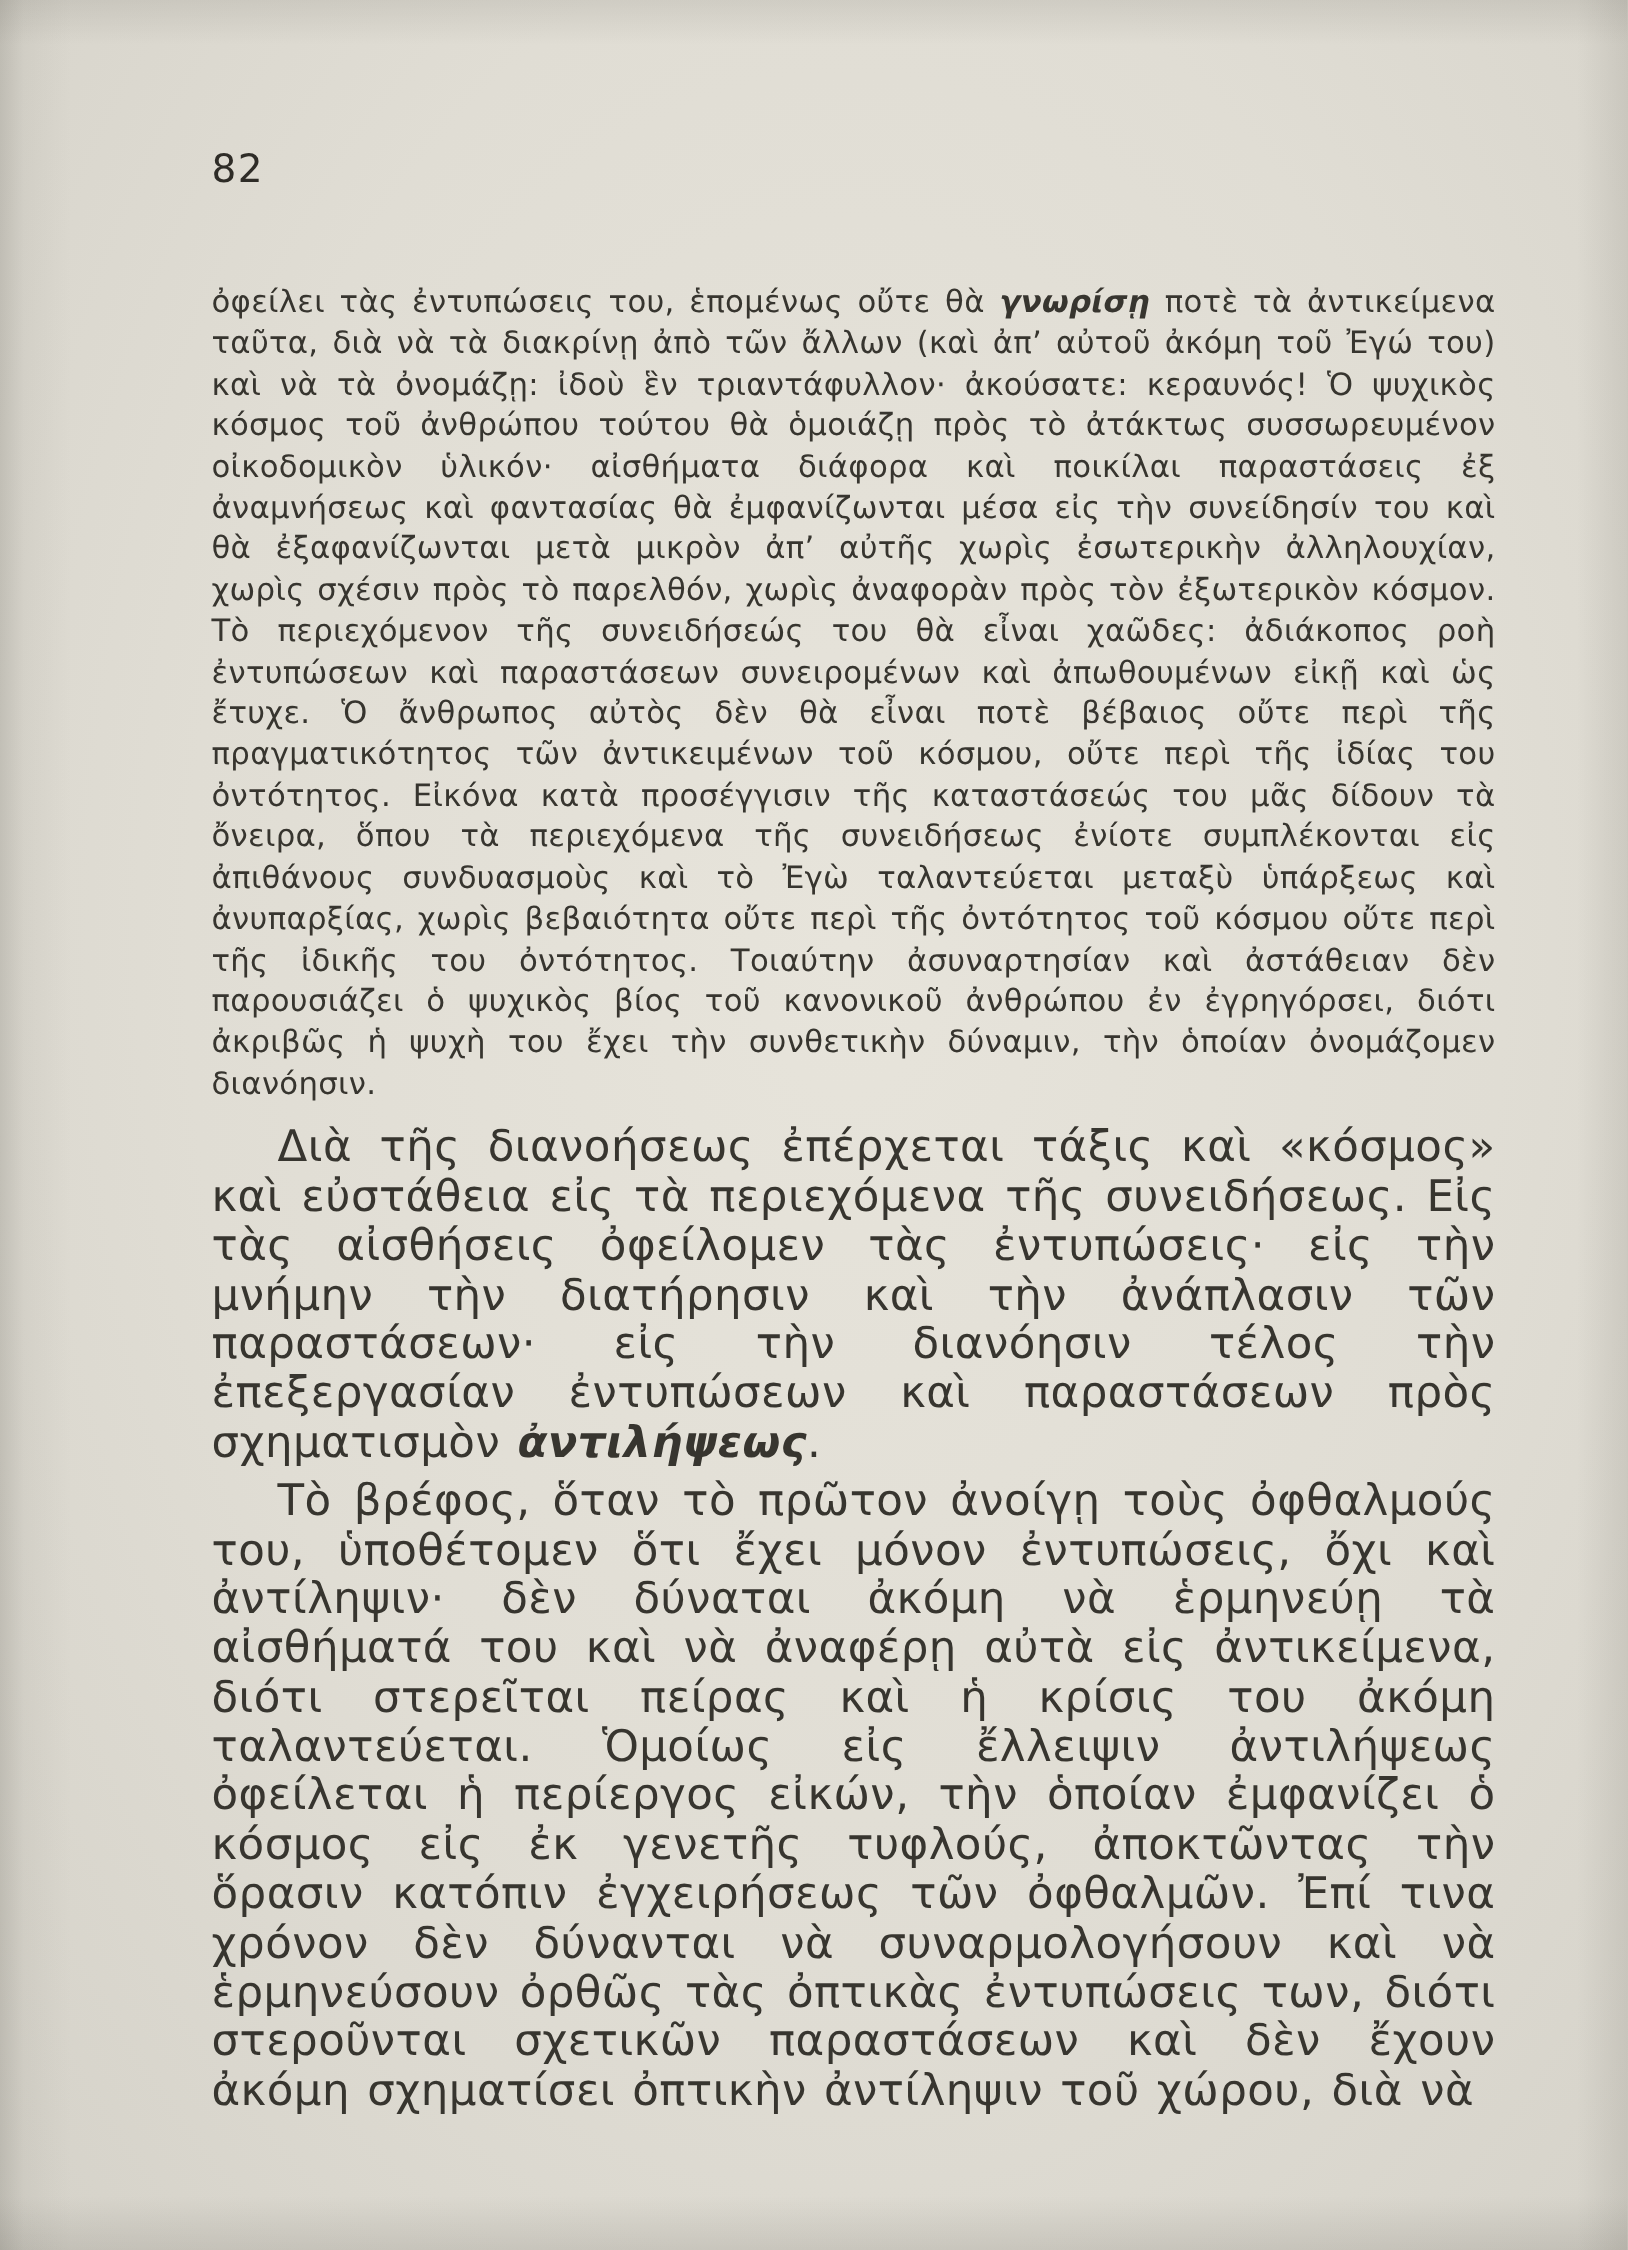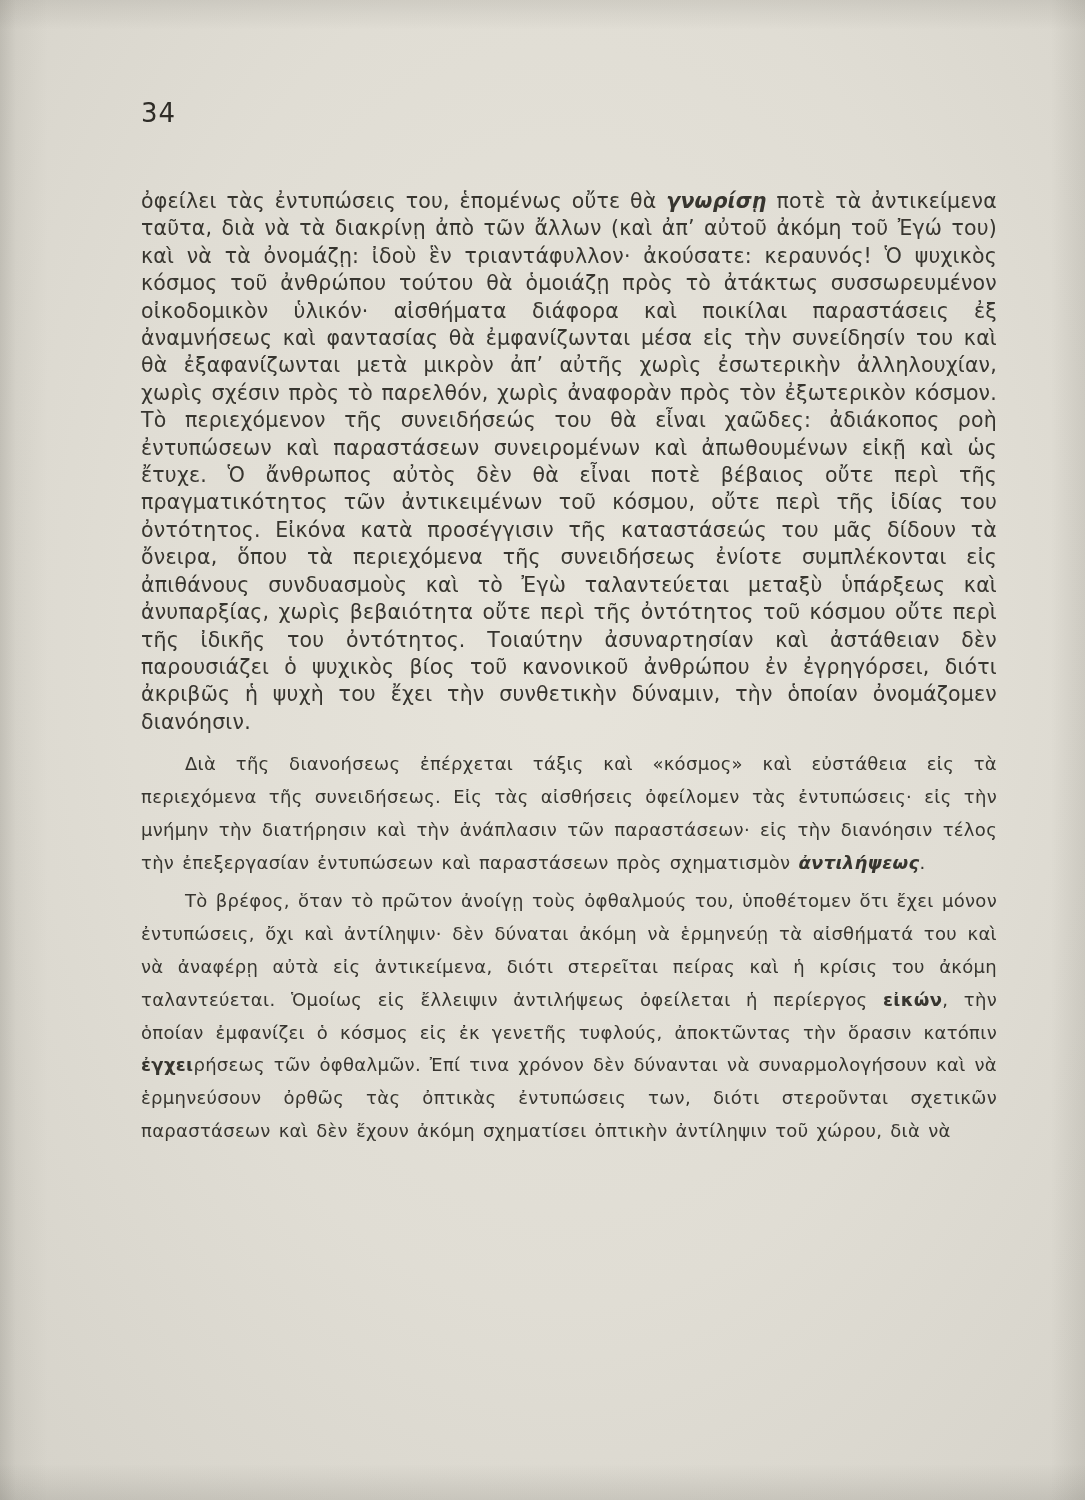--- a/index.html
+++ b/index.html
@@ -45,46 +45,46 @@
     color: #37352f;
   }
   p.size-small {
     font-size: 20.5px;
     line-height: 27.4px;
     word-spacing: 1.5px;
     letter-spacing: 0.2px;
     margin-top: 32px;
   }
   p.size-large {
-    font-size: 18px;
+    font-size: 29px;
     line-height: 32.8px;
     word-spacing: 2px;
     letter-spacing: 0.3px;
   }
   p.indent {
     text-indent: 44px;
   }
   p.size-small + p.size-large {
     margin-top: 12px;
   }
   p.size-large + p.size-large {
     margin-top: 6px;
   }
   .seg-normal { font-style: normal; }
   .seg-italic {
     font-style: italic;
     font-weight: 700;
   }
   .seg-bold {
-    font-weight: 700;
+    font-weight: 400;
   }
 </style>
 </head>
 <body>
 
 <div class="scan-page">
-  <div class="page-number">34</div>
+  <div class="page-number">82</div>
   <div class="text-block">
       <p class="para size-small"><span class="seg-normal">ὀφείλει τὰς ἐντυπώσεις του, ἑπομένως οὔτε θὰ </span><span class="seg-italic">γνωρίσῃ</span><span class="seg-normal"> ποτὲ τὰ ἀντικείμενα ταῦτα, διὰ νὰ τὰ διακρίνῃ ἀπὸ τῶν ἄλλων (καὶ ἀπ’ αὐτοῦ ἀκόμη τοῦ Ἐγώ του) καὶ νὰ τὰ ὀνομάζῃ: ἰδοὺ ἓν τριαντάφυλλον· ἀκούσατε: κεραυνός! Ὁ ψυχικὸς κόσμος τοῦ ἀνθρώπου τούτου θὰ ὁμοιάζῃ πρὸς τὸ ἀτάκτως συσσωρευμένον οἰκοδομικὸν ὑλικόν· αἰσθήματα διάφορα καὶ ποικίλαι παραστάσεις ἐξ ἀναμνήσεως καὶ φαντασίας θὰ ἐμφανίζωνται μέσα εἰς τὴν συνείδησίν του καὶ θὰ ἐξαφανίζωνται μετὰ μικρὸν ἀπ’ αὐτῆς χωρὶς ἐσωτερικὴν ἀλληλουχίαν, χωρὶς σχέσιν πρὸς τὸ παρελθόν, χωρὶς ἀναφορὰν πρὸς τὸν ἐξωτερικὸν κόσμον. Τὸ περιεχόμενον τῆς συνειδήσεώς του θὰ εἶναι χαῶδες: ἀδιάκοπος ροὴ ἐντυπώσεων καὶ παραστάσεων συνειρομένων καὶ ἀπωθουμένων εἰκῇ καὶ ὡς ἔτυχε. Ὁ ἄνθρωπος αὐτὸς δὲν θὰ εἶναι ποτὲ βέβαιος οὔτε περὶ τῆς πραγματικότητος τῶν ἀντικειμένων τοῦ κόσμου, οὔτε περὶ τῆς ἰδίας του ὀντότητος. Εἰκόνα κατὰ προσέγγισιν τῆς καταστάσεώς του μᾶς δίδουν τὰ ὄνειρα, ὅπου τὰ περιεχόμενα τῆς συνειδήσεως ἐνίοτε συμπλέκονται εἰς ἀπιθάνους συνδυασμοὺς καὶ τὸ Ἐγὼ ταλαντεύεται μεταξὺ ὑπάρξεως καὶ ἀνυπαρξίας, χωρὶς βεβαιότητα οὔτε περὶ τῆς ὀντότητος τοῦ κόσμου οὔτε περὶ τῆς ἰδικῆς του ὀντότητος. Τοιαύτην ἀσυναρτησίαν καὶ ἀστάθειαν δὲν παρουσιάζει ὁ ψυχικὸς βίος τοῦ κανονικοῦ ἀνθρώπου ἐν ἐγρηγόρσει, διότι ἀκριβῶς ἡ ψυχὴ του ἔχει τὴν συνθετικὴν δύναμιν, τὴν ὁποίαν ὀνομάζομεν διανόησιν.</span></p>
       <p class="para size-large indent"><span class="seg-normal">Διὰ τῆς διανοήσεως ἐπέρχεται τάξις καὶ «κόσμος» καὶ εὐστάθεια εἰς τὰ περιεχόμενα τῆς συνειδήσεως. Εἰς τὰς αἰσθήσεις ὀφείλομεν τὰς ἐντυπώσεις· εἰς τὴν μνήμην τὴν διατήρησιν καὶ τὴν ἀνάπλασιν τῶν παραστάσεων· εἰς τὴν διανόησιν τέλος τὴν ἐπεξεργασίαν ἐντυπώσεων καὶ παραστάσεων πρὸς σχηματισμὸν </span><span class="seg-italic">ἀντιλήψεως</span><span class="seg-normal">.</span></p>
       <p class="para size-large indent"><span class="seg-normal">Τὸ βρέφος, ὅταν τὸ πρῶτον ἀνοίγῃ τοὺς ὀφθαλμούς του, ὑποθέτομεν ὅτι ἔχει μόνον ἐντυπώσεις, ὄχι καὶ ἀντίληψιν· δὲν δύναται ἀκόμη νὰ ἑρμηνεύῃ τὰ αἰσθήματά του καὶ νὰ ἀναφέρῃ αὐτὰ εἰς ἀντικείμενα, διότι στερεῖται πείρας καὶ ἡ κρίσις του ἀκόμη ταλαντεύεται. Ὁμοίως εἰς ἔλλειψιν ἀντιλήψεως ὀφείλεται ἡ περίεργος </span><span class="seg-bold">εἰκών</span><span class="seg-normal">, τὴν ὁποίαν ἐμφανίζει ὁ κόσμος εἰς ἐκ γενετῆς τυφλούς, ἀποκτῶντας τὴν ὅρασιν κατόπιν </span><span class="seg-bold">ἐγχει</span><span class="seg-normal">ρήσεως τῶν ὀφθαλμῶν. Ἐπί τινα χρόνον δὲν δύνανται νὰ συναρμολογήσουν καὶ νὰ ἑρμηνεύσουν ὀρθῶς τὰς ὀπτικὰς ἐντυπώσεις των, διότι στεροῦνται σχετικῶν παραστάσεων καὶ δὲν ἔχουν ἀκόμη σχηματίσει ὀπτικὴν ἀντίληψιν τοῦ χώρου, διὰ νὰ</span></p>
     </div>
 </div>
 
 </body></html>

